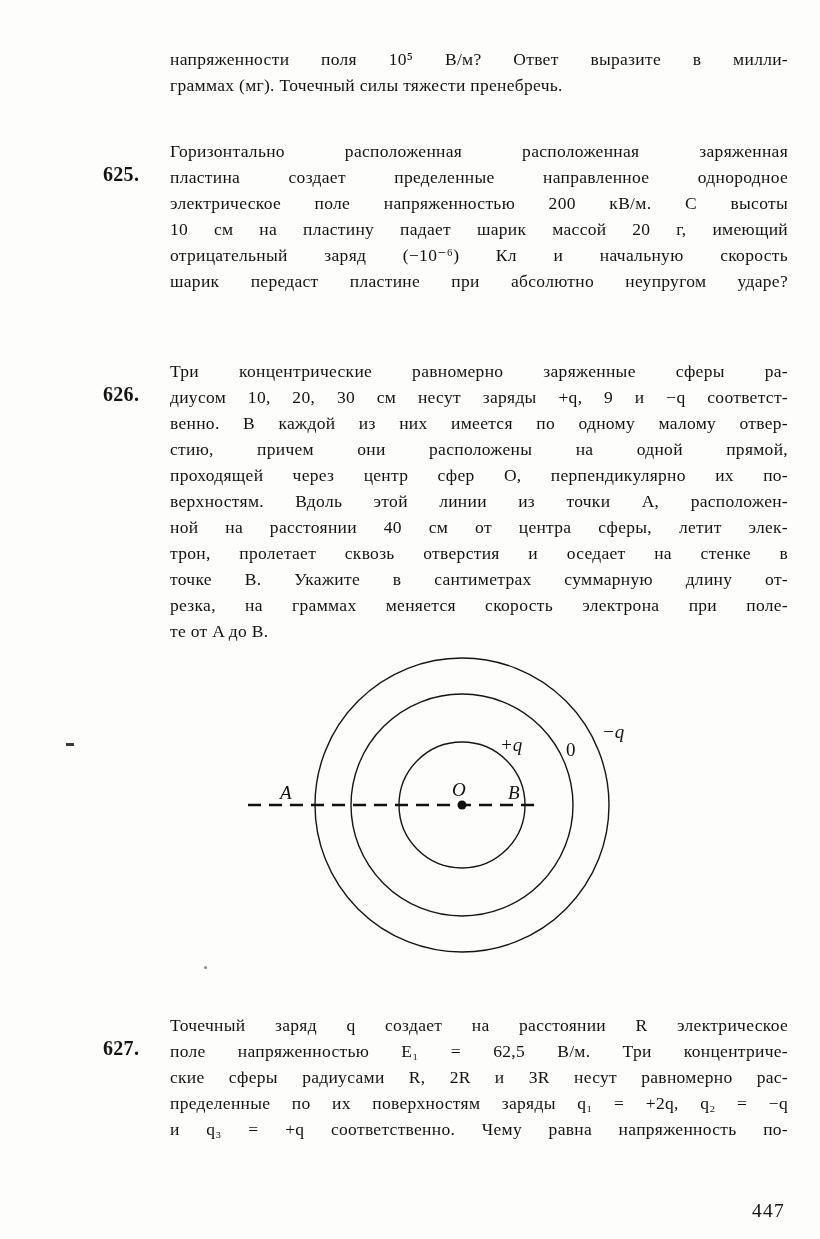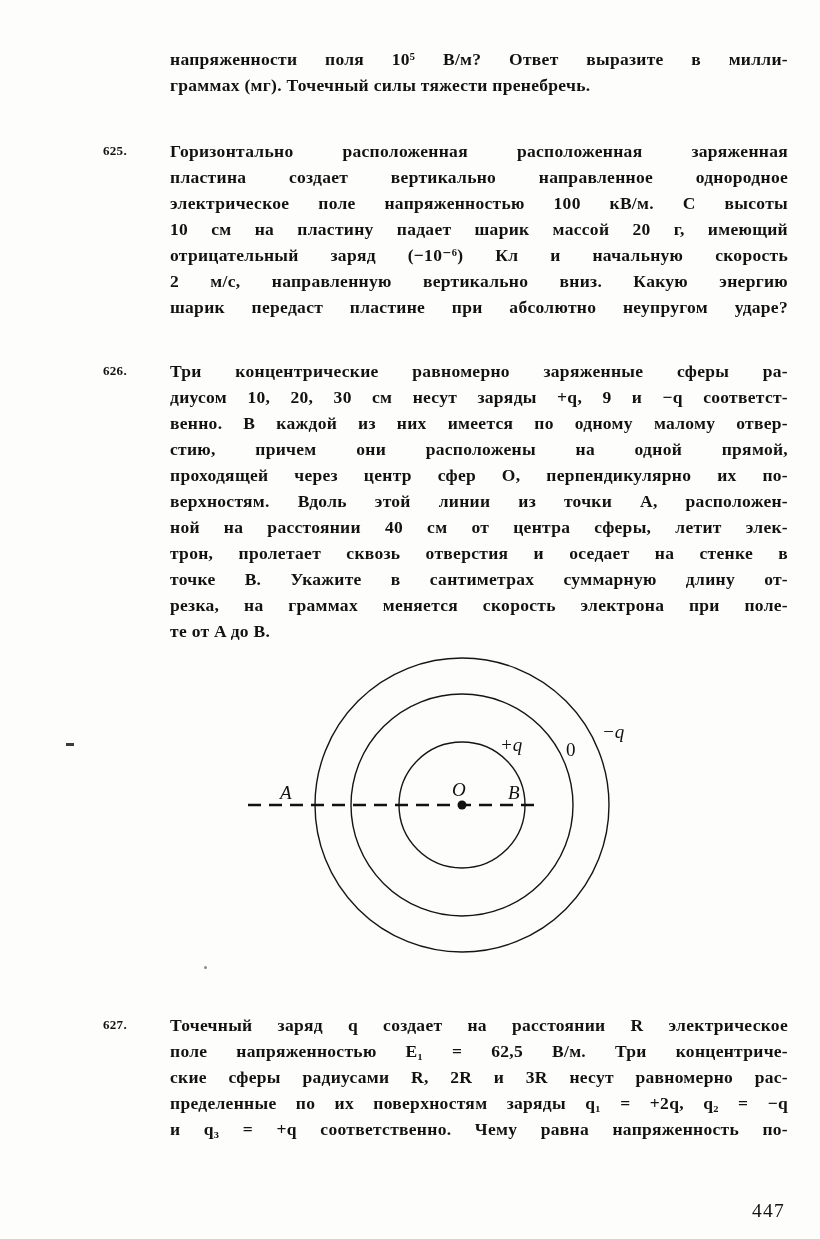--- a/index.html
+++ b/index.html
@@ -12,37 +12,37 @@
     color: #121212;
     font-family: "Liberation Serif", "DejaVu Serif", serif;
     overflow: hidden;
   }
   .textcol {
     position: absolute;
     left: 170px;
     width: 618px;
     font-size: 17.5px;
     line-height: 26px;
-    font-weight: bold;
   }
   .ln {
     text-align: justify;
     text-align-last: justify;
     letter-spacing: 0.3px;
     white-space: normal;
   }
   .ln.last { text-align-last: left; }
   .pnum {
     position: absolute;
     left: 103px;
     width: 56px;
     font-weight: bold;
-    font-size: 13px;
+    font-size: 20px;
     line-height: 26px;
     letter-spacing: 0.3px;
+    margin-top: 23px;
   }
   .figure-wrap {
     position: absolute;
     left: 240px;
     top: 650px;
     width: 400px;
     height: 318px;
   }
   .ring { fill: none; stroke: #151515; stroke-width: 1.4; }
   .dash { stroke: #111; stroke-width: 2.6; stroke-dasharray: 13 8; fill: none; }
@@ -84,25 +84,24 @@
 <div class="page">
 
   <div class="textcol" style="top:46px">
     <div class="ln">напряженности поля 10⁵ В/м? Ответ выразите в милли-</div>
     <div class="ln last">граммах (мг). Точечный силы тяжести пренебречь.</div>
   </div>
 
   <div class="pnum" style="top:138px">625.</div>
   <div class="textcol" style="top:138px">
     <div class="ln">Горизонтально расположенная расположенная заряженная</div>
-    <div class="ln">пластина создает вертикально направленное однородное</div>
-    <div class="ln">электрическое поле напряженностью 100 кВ/м. С высоты</div>
+    <div class="ln">пластина создает пределенные направленное однородное</div>
+    <div class="ln">электрическое поле напряженностью 200 кВ/м. С высоты</div>
     <div class="ln">10 см на пластину падает шарик массой 20 г, имеющий</div>
     <div class="ln">отрицательный заряд (−10⁻⁶) Кл и начальную скорость</div>
-    <div class="ln">2 м/с, направленную вертикально вниз. Какую энергию</div>
     <div class="ln">шарик передаст пластине при абсолютно неупругом ударе?</div>
   </div>
 
   <div class="pnum" style="top:358px">626.</div>
   <div class="textcol" style="top:358px">
     <div class="ln">Три концентрические равномерно заряженные сферы ра-</div>
     <div class="ln">диусом 10, 20, 30 см несут заряды +q, 9 и −q соответст-</div>
     <div class="ln">венно. В каждой из них имеется по одному малому отвер-</div>
     <div class="ln">стию, причем они расположены на одной прямой,</div>
     <div class="ln">проходящей через центр сфер O, перпендикулярно их по-</div>

